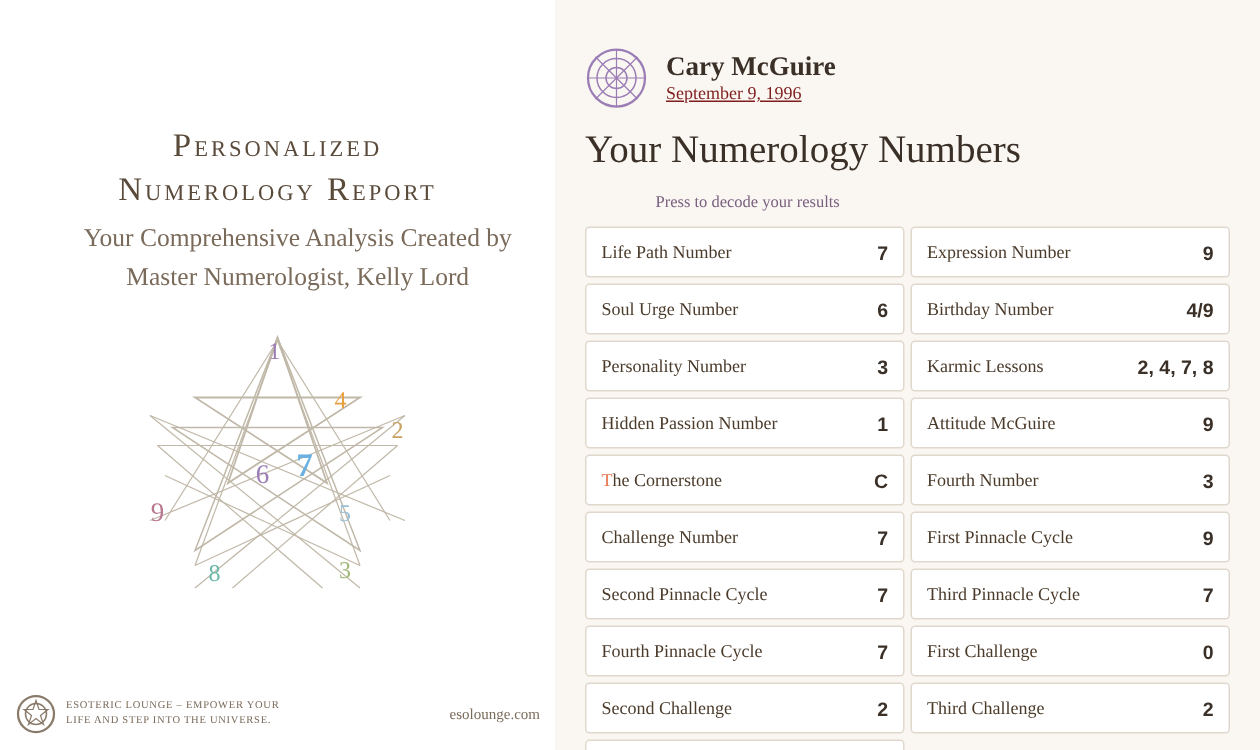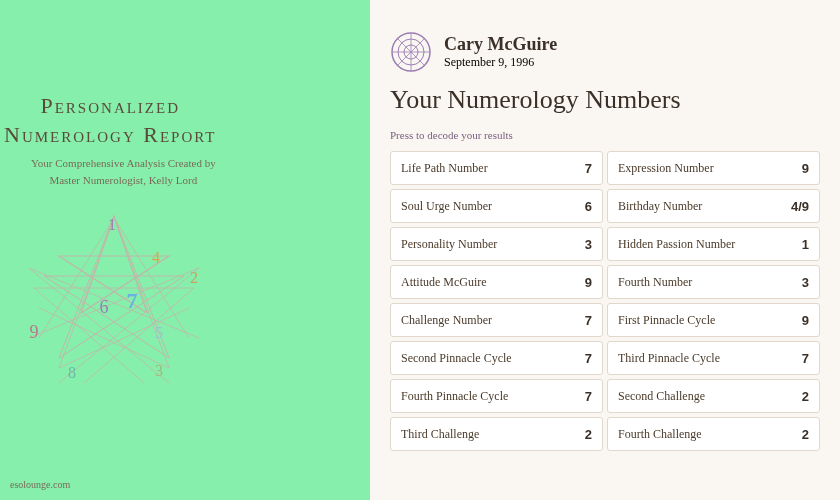--- a/index.html
+++ b/index.html
@@ -9,43 +9,43 @@
       background: #f0ebe3;
       font-family: Georgia, 'Times New Roman', serif;
       overflow: hidden;
       display: flex;
     }
 
     
     .left-panel {
       width: 370px;
       height: 500px;
-      background: #86efac;
+      background: #ffffff;
       display: flex;
       flex-direction: column;
-      align-items: flex-start;
+      align-items: center;
       justify-content: center;
       padding: 4px;
       position: relative;
     }
 
     .left-title {
       text-align: center;
       color: #5a4a3a;
       font-size: 22px;
       font-variant: small-caps;
       letter-spacing: 2px;
       line-height: 1.3;
       margin-bottom: 6px;
     }
 
     .left-subtitle {
       text-align: center;
       color: #7a6a5a;
-      font-size: 11px;
+      font-size: 17px;
       line-height: 1.5;
       margin-bottom: 20px;
       margin-left: 27px;
     }
 
     
     .star-container {
       position: relative;
       width: 220px;
       height: 200px;
@@ -114,35 +114,37 @@
     }
 
     .profile-name {
       font-size: 18px;
       color: #3a3028;
       font-weight: bold;
     }
 
     .profile-date {
       font-size: 12px;
-      color: #000000;
+      color: #7f1d1d;
+      text-decoration: underline;
     }
 
     .section-title {
       font-size: 26px;
       color: #3a3028;
       font-weight: normal;
       margin-bottom: 14px;
       font-family: Georgia, serif;
     }
 
     .section-subtitle {
       font-size: 11px;
       color: #7a6080;
       margin-bottom: 10px;
+      margin-left: 47px;
     }
 
     
     .numbers-grid {
       display: grid;
       grid-template-columns: 1fr 1fr;
       gap: 4px;
     }
 
     .num-card {
@@ -213,20 +215,31 @@
       <text x="152" y="55" text-anchor="middle" font-size="16" fill="#e8a040" font-family="Georgia">4</text>
       <text x="155" y="130" text-anchor="middle" font-size="16" fill="#9ac0d8" font-family="Georgia">5</text>
       <text x="100" y="105" text-anchor="middle" font-size="18" fill="#9b7db5" font-family="Georgia">6</text>
       <text x="128" y="100" text-anchor="middle" font-size="22" fill="#6ab0e0" font-weight="bold" font-family="Georgia">7</text>
       <text x="68" y="170" text-anchor="middle" font-size="16" fill="#6ab8a8" font-family="Georgia">8</text>
       <text x="30" y="130" text-anchor="middle" font-size="18" fill="#b87890" font-family="Georgia">9</text>
     </svg>
   </div>
 
   <div class="left-footer">
+    <div class="footer-logo">
+      <svg class="footer-logo-icon" viewBox="0 0 28 28" xmlns="http://www.w3.org/2000/svg">
+        <circle cx="14" cy="14" r="12" fill="none" stroke="#8a7a6a" stroke-width="1.5"></circle>
+        <circle cx="14" cy="14" r="7" fill="none" stroke="#8a7a6a" stroke-width="1"></circle>
+        <polygon points="14,5 16,11 22,11 17,15 19,21 14,17 9,21 11,15 6,11 12,11" fill="none" stroke="#8a7a6a" stroke-width="0.8"></polygon>
+      </svg>
+      <div class="footer-logo-text">
+        <span>ESOTERIC LOUNGE – EMPOWER YOUR</span><br>
+        <span>LIFE AND STEP INTO THE UNIVERSE.</span>
+      </div>
+    </div>
     <div class="footer-url">esolounge.com</div>
   </div>
 </div>
 
 <div class="right-panel">
 
   <div class="profile-header">
     <svg class="profile-icon" viewBox="0 0 42 42" xmlns="http://www.w3.org/2000/svg">
       <circle cx="21" cy="21" r="19" fill="none" stroke="#9b7db5" stroke-width="1.5"></circle>
       <circle cx="21" cy="21" r="13" fill="none" stroke="#9b7db5" stroke-width="1"></circle>
@@ -261,28 +274,36 @@
       </div>
       <div class="num-card">
         <span class="num-label">Birthday Number</span>
         <span class="num-value">4/9</span>
       </div>
       <div class="num-card">
         <span class="num-label">Personality Number</span>
         <span class="num-value">3</span>
       </div>
       <div class="num-card">
+        <span class="num-label">Karmic Lessons</span>
+        <span class="num-value">2, 4, 7, 8</span>
+      </div>
+      <div class="num-card">
         <span class="num-label">Hidden Passion Number</span>
         <span class="num-value">1</span>
       </div>
       <div class="num-card">
         <span class="num-label">Attitude McGuire</span>
         <span class="num-value">9</span>
       </div>
       <div class="num-card">
+        <span class="num-label"><span style="color:#e8734a">T</span>he Cornerstone</span>
+        <span class="num-value">C</span>
+      </div>
+      <div class="num-card">
         <span class="num-label">Fourth Number</span>
         <span class="num-value">3</span>
       </div>
       <div class="num-card">
         <span class="num-label">Challenge Number</span>
         <span class="num-value">7</span>
       </div>
       <div class="num-card">
         <span class="num-label">First Pinnacle Cycle</span>
         <span class="num-value">9</span>
@@ -293,20 +314,24 @@
       </div>
       <div class="num-card">
         <span class="num-label">Third Pinnacle Cycle</span>
         <span class="num-value">7</span>
       </div>
       <div class="num-card">
         <span class="num-label">Fourth Pinnacle Cycle</span>
         <span class="num-value">7</span>
       </div>
       <div class="num-card">
+        <span class="num-label">First Challenge</span>
+        <span class="num-value">0</span>
+      </div>
+      <div class="num-card">
         <span class="num-label">Second Challenge</span>
         <span class="num-value">2</span>
       </div>
       <div class="num-card">
         <span class="num-label">Third Challenge</span>
         <span class="num-value">2</span>
       </div>
       <div class="num-card">
         <span class="num-label">Fourth Challenge</span>
         <span class="num-value">2</span>

